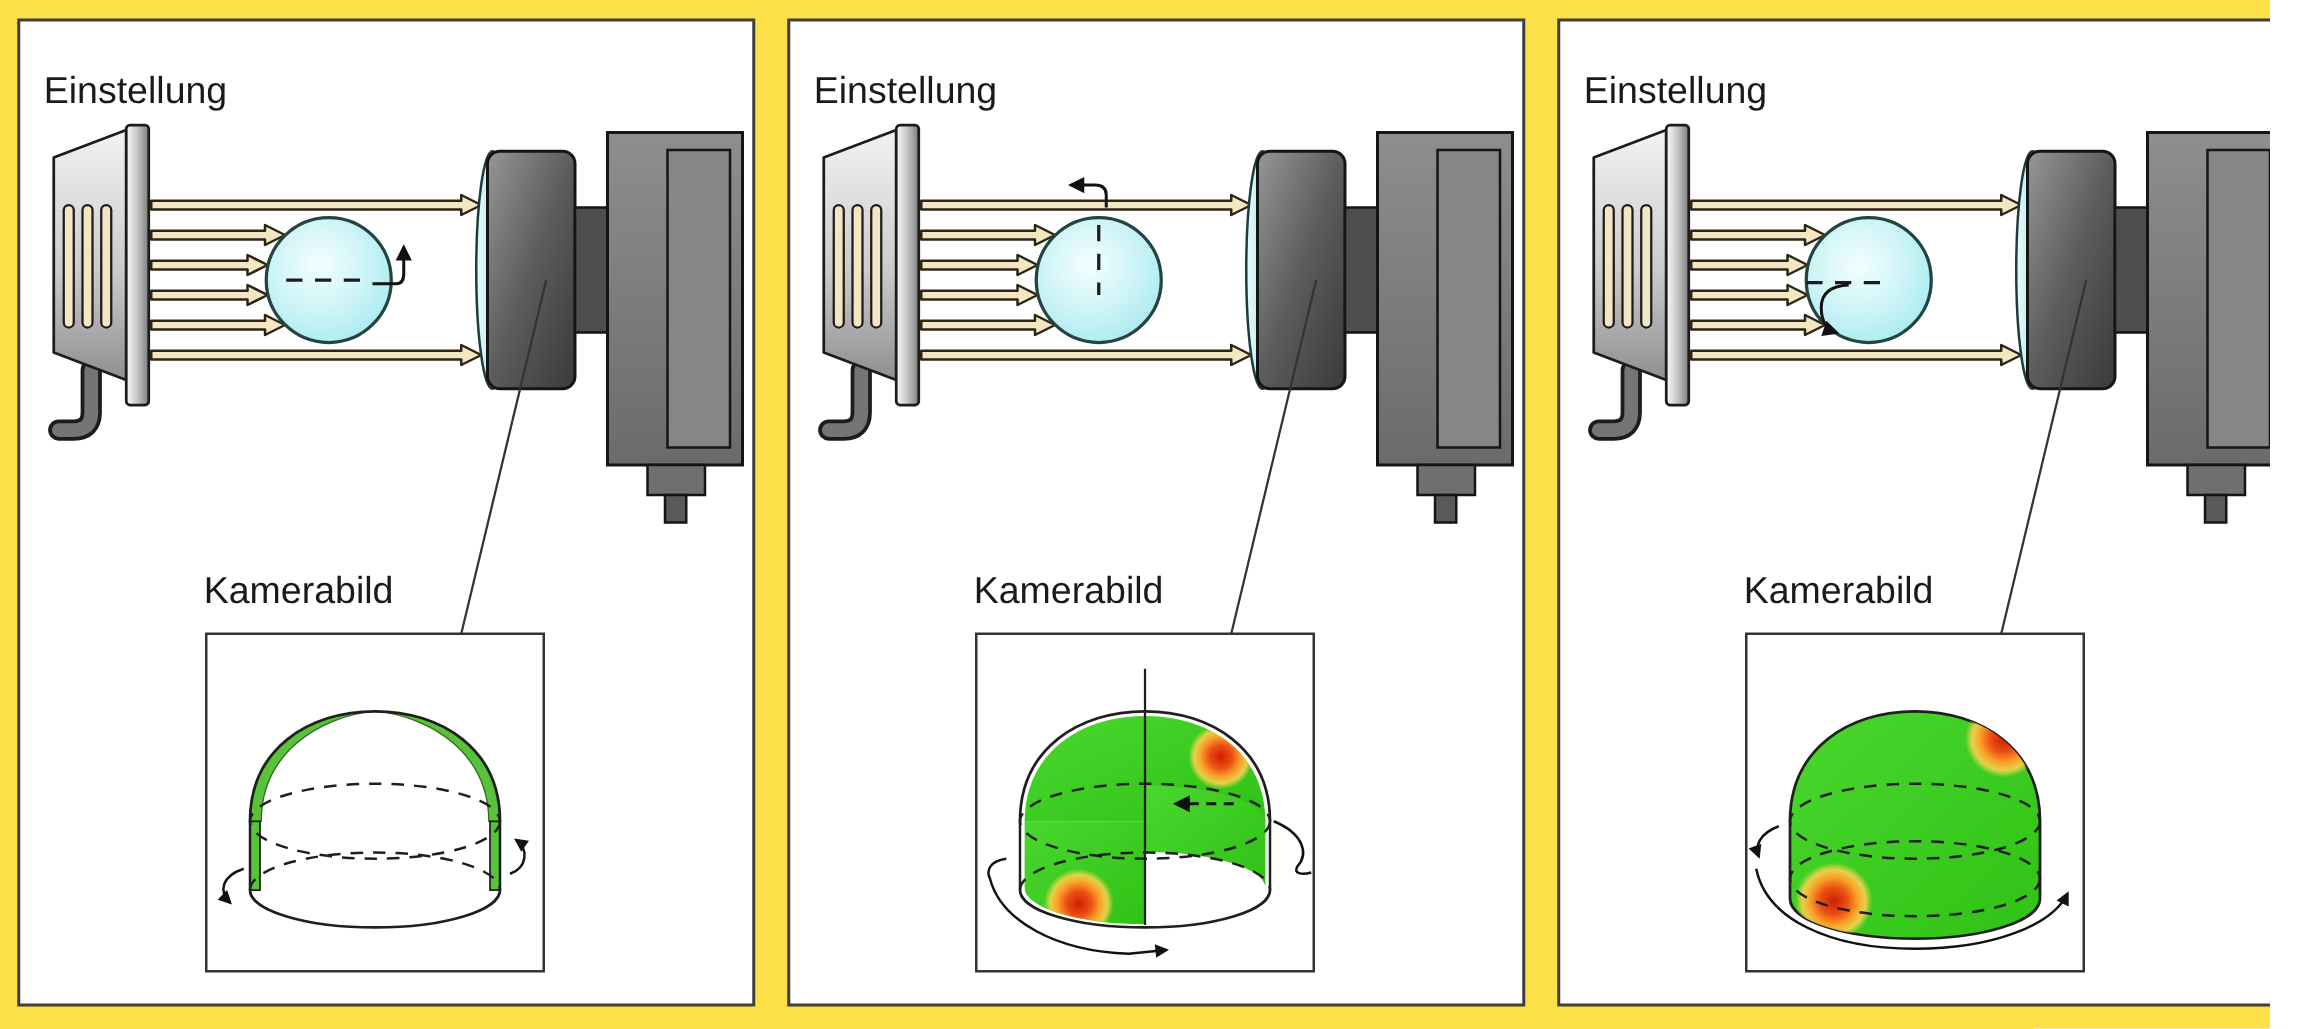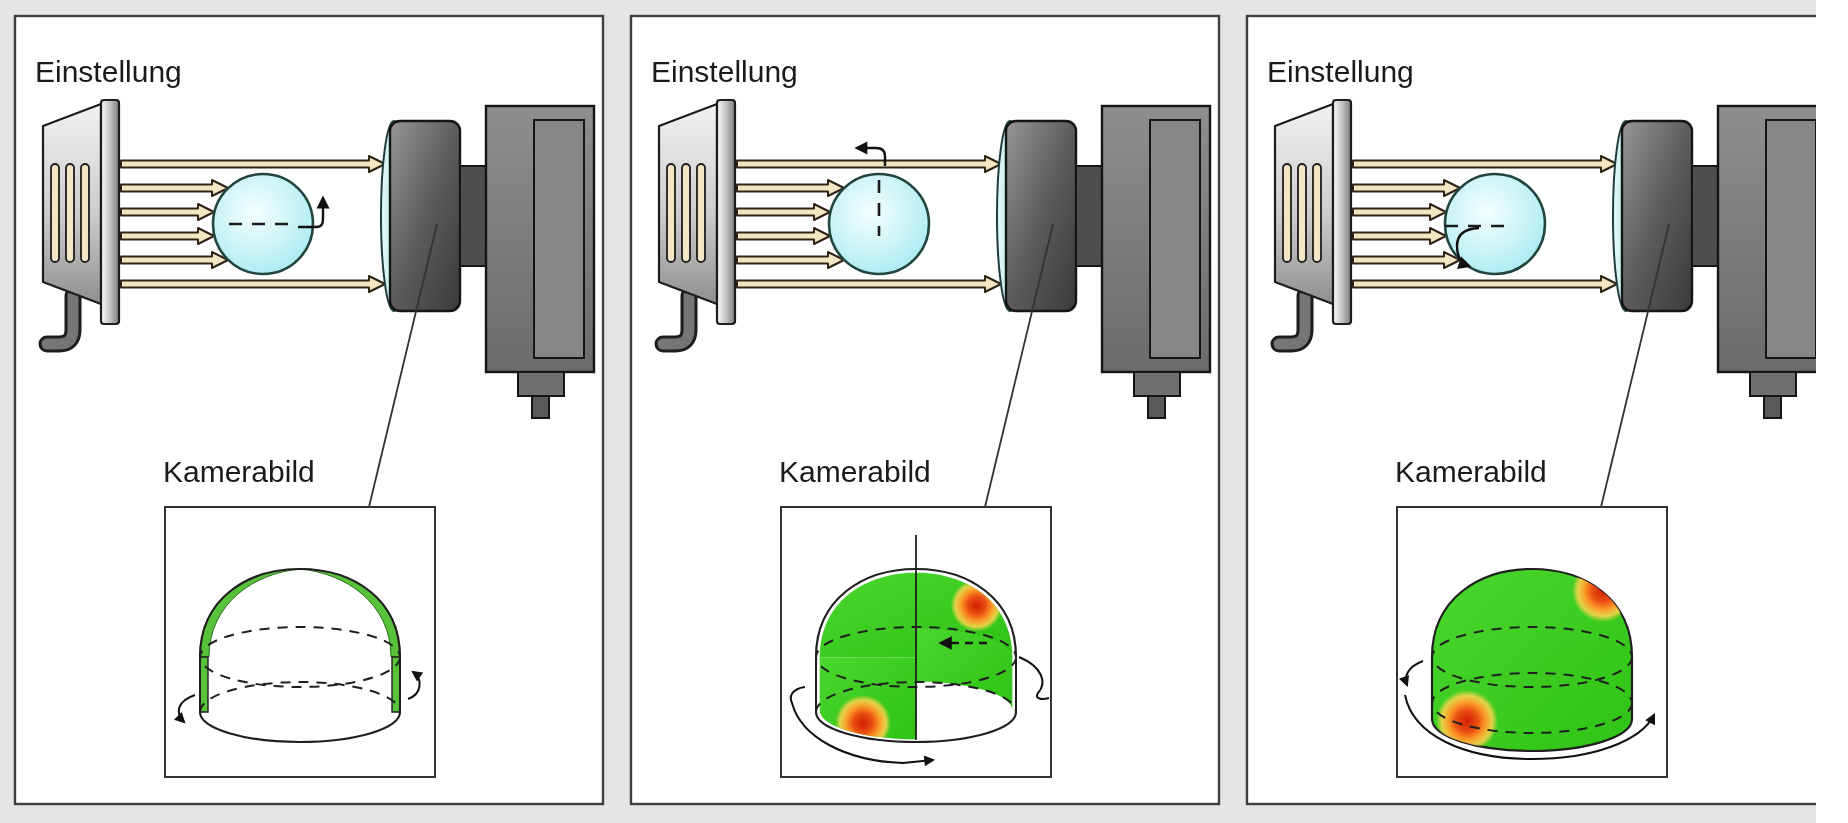--- a/index.html
+++ b/index.html
@@ -1,16 +1,16 @@
 <!DOCTYPE html>
 <html><head>
 <meta charset="utf-8">
 <style>
   html,body{margin:0;padding:0;background:#ffffff;}
-  #stage{position:relative;width:1816px;height:823px;background:#e5e5e5;overflow:hidden;
+  #stage{position:relative;width:1816px;height:823px;background:#fde047;overflow:hidden;
          font-family:"Liberation Sans",sans-serif;text-align:center;}
   .panel{position:absolute;top:14px;}
   #panel-0{left:13px;} #panel-1{left:629px;} #panel-2{left:1245px;}
   svg text{font-family:"Liberation Sans",sans-serif;}
   .title-text{font-size:30px;fill:#1a1a1a;}
 </style>
 </head>
 <body>
 
 <svg width="0" height="0" style="position:absolute" aria-hidden="true">

